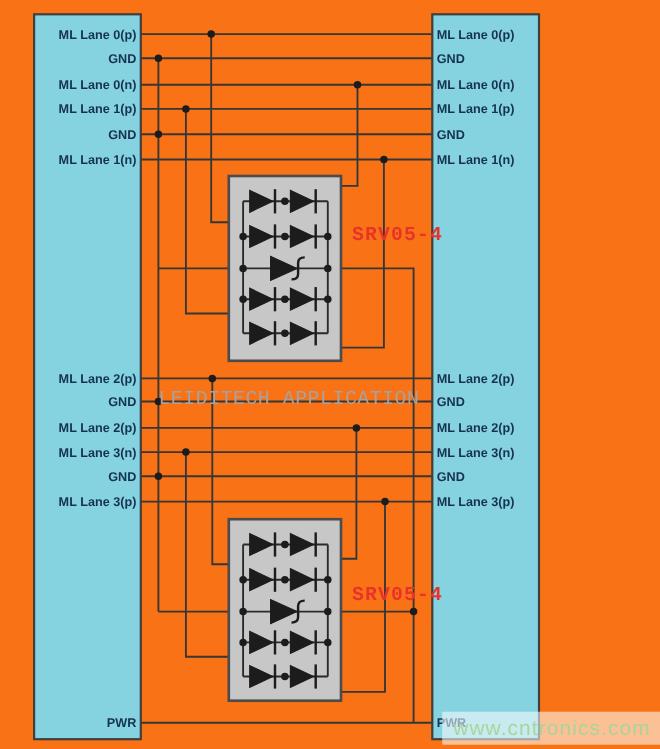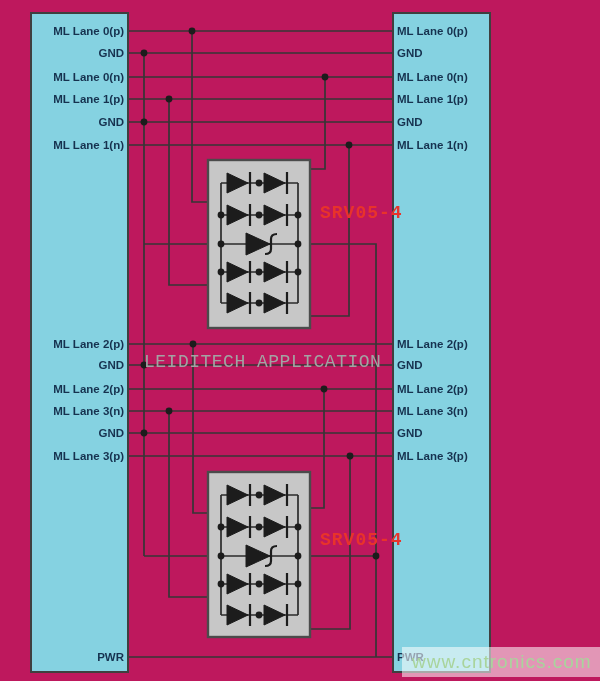--- a/index.html
+++ b/index.html
@@ -1,16 +1,16 @@
 <!DOCTYPE html>
 <html><head>
 <meta charset="utf-8">
 <style>
   html,body{margin:0;padding:0;background:#ffffff;}
-  .stage{position:relative;width:600px;height:681px;background:#be185d;font-family:"Liberation Sans",sans-serif;}
+  .stage{position:relative;width:600px;height:681px;background:#f97316;font-family:"Liberation Sans",sans-serif;}
   svg{display:block;}
   .pin-label{font-family:"Liberation Sans",sans-serif;font-size:11.5px;font-weight:bold;fill:#16324f;}
   .device-label{font-family:"Liberation Mono","DejaVu Sans Mono",monospace;font-size:18px;font-weight:bold;fill:#e8332b;letter-spacing:1px;}
   .watermark{font-family:"Liberation Mono","DejaVu Sans Mono",monospace;font-size:18px;fill:#a3a3a3;letter-spacing:0.5px;}
   .site-watermark{font-family:"Liberation Sans",sans-serif;font-size:19px;fill:#a9d49c;letter-spacing:1px;}
   .wire{stroke:#363636;stroke-width:1.7;fill:none;}
   .rowline{stroke:#2a2a2a;stroke-width:1.7;fill:none;}
   .dot{fill:#1c1c1c;}
   .connector{fill:#85d2e1;stroke:#3f3f3f;stroke-width:2;}
   .devbox{fill:#c7c7c7;stroke:#4b4b4b;stroke-width:2.4;}

